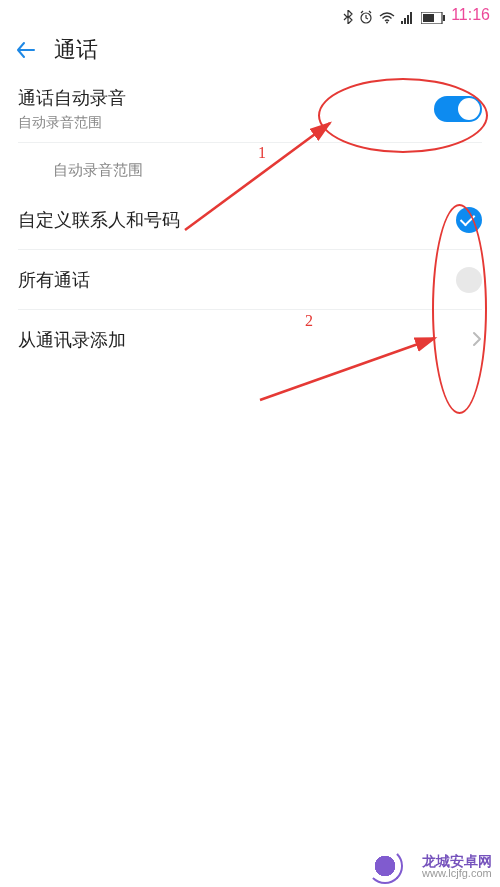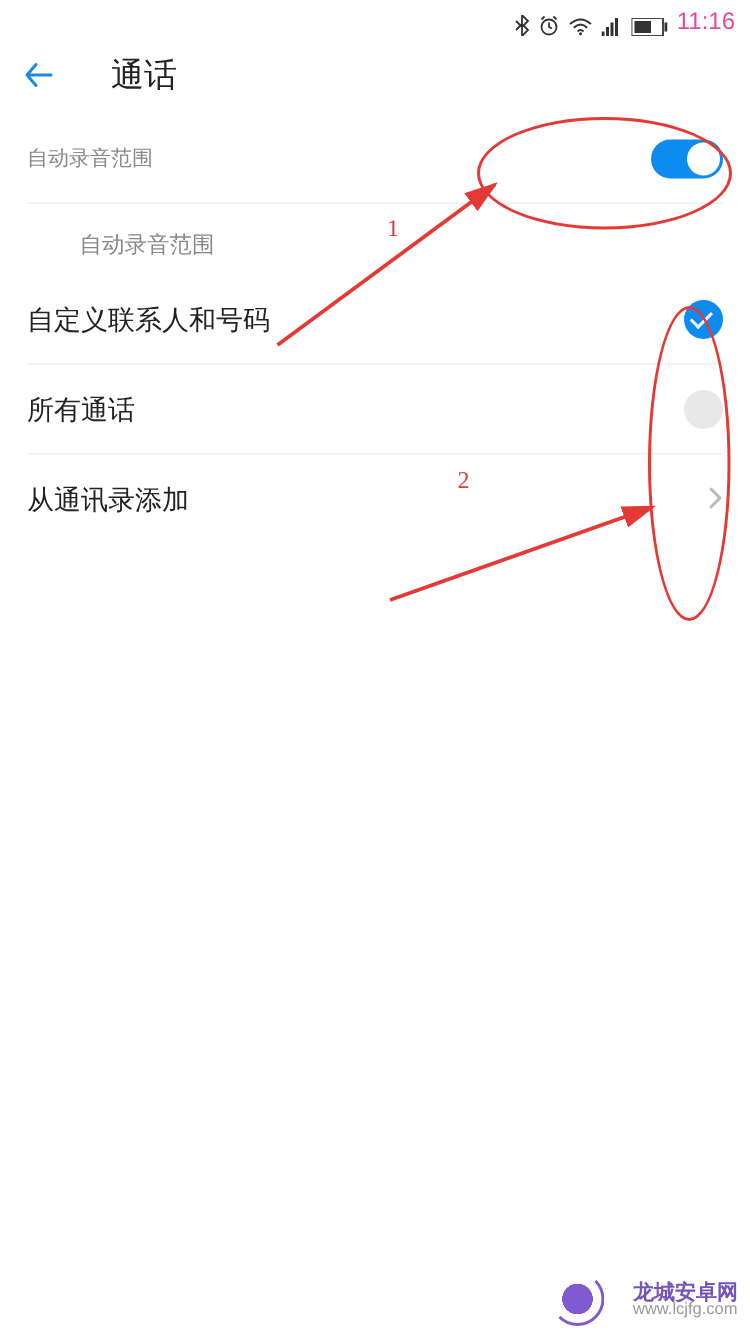--- a/index.html
+++ b/index.html
@@ -31,21 +31,21 @@
     }
     .status-time {
       font-size: 16px;
       font-weight: 500;
     }
     .header {
       height: 52px;
       display: flex;
       align-items: center;
       padding: 0 14px;
-      gap: 36px;
+      gap: 16px;
     }
     .back-arrow {
       color: #1e88e5;
       font-size: 24px;
       display: flex;
       align-items: center;
     }
     .header-title {
       font-size: 22px;
       color: #222;
@@ -252,20 +252,21 @@
     <svg width="24" height="24" viewBox="0 0 24 24">
         <path d="M20 12 L4 12 M10 5 L4 12 L10 19" stroke="#1e88e5" stroke-width="2" fill="none" stroke-linecap="round" stroke-linejoin="round"></path>
       </svg>
   </span>
   <span class="header-title">通话</span>
 </div>
 
 <div class="section">
   <div class="row">
     <div class="row-left">
+      <div class="row-title">通话自动录音</div>
       <div class="row-subtitle">自动录音范围</div>
     </div>
     <div class="toggle"></div>
   </div>
 </div>
 
 <div class="section-header">自动录音范围</div>
 
 <div class="section">
 

